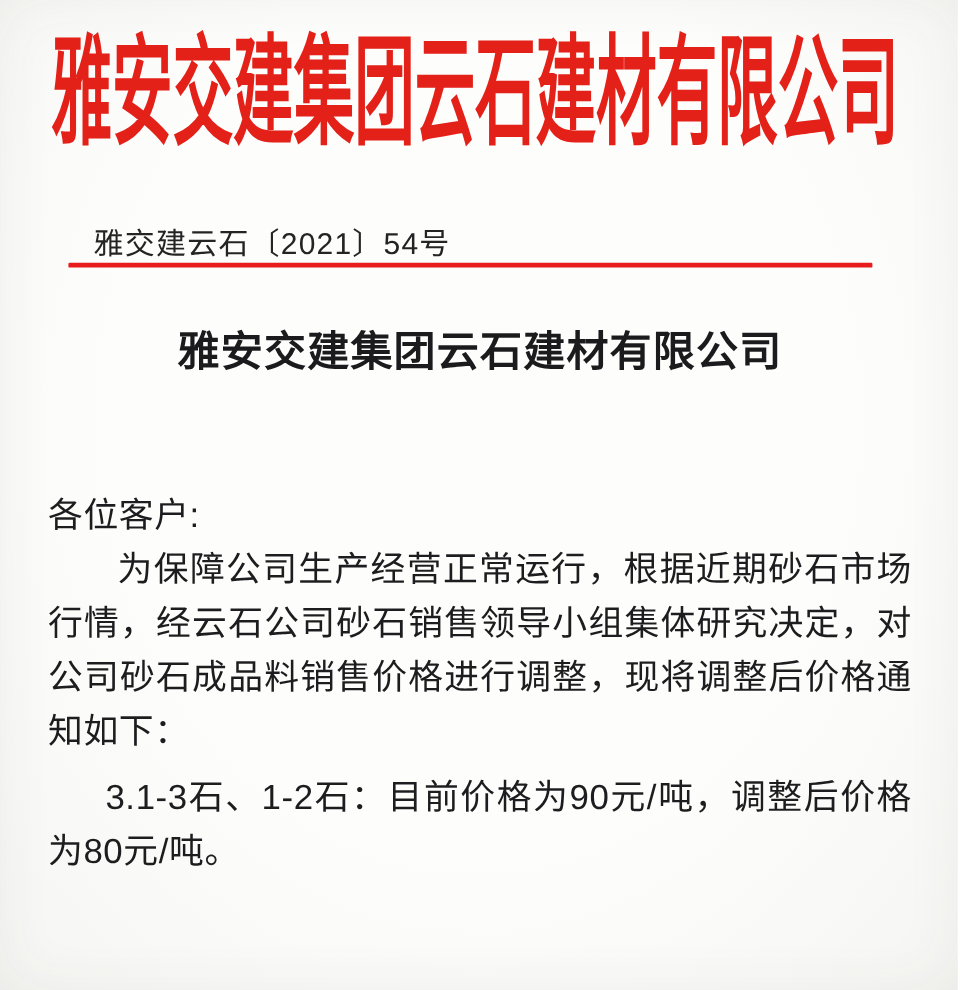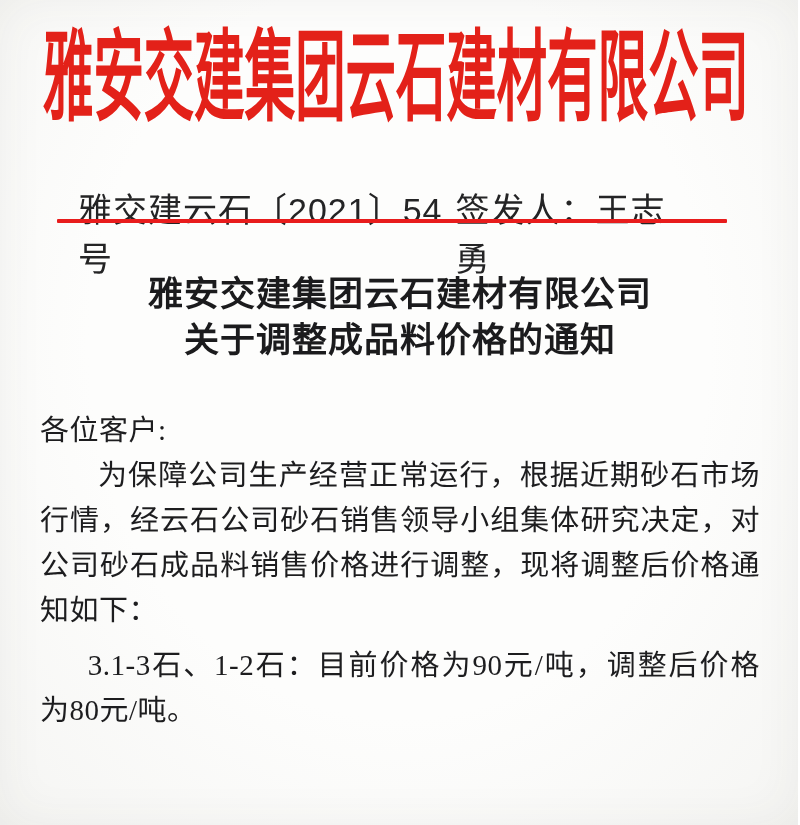--- a/index.html
+++ b/index.html
@@ -21,21 +21,21 @@
     height: 125px;
   }
   .meta-row {
     position: absolute;
     top: 183px;
     left: 57px;
     width: 670px;
     display: flex;
     justify-content: space-between;
     align-items: baseline;
-    font-size: 34px;
+    font-size: 25px;
     letter-spacing: 1px;
     color: #242425;
   }
   .doc-number { padding-left: 21px; }
   .issuer { padding-right: 40px; }
   .red-rule {
     position: absolute;
     top: 219px;
     left: 57px;
     width: 670px;
@@ -57,21 +57,21 @@
   }
   .content {
     position: absolute;
     top: 408px;
     left: 40px;
     width: 720px;
     font-size: 29px;
     line-height: 45px;
     color: #1d1d1f;
   }
-  .content p { margin: 0; font-family: Liberation Serif, serif; }
+  .content p { margin: 0; }
   .salutation { letter-spacing: 0.5px; }
   .body-paragraph {
     text-indent: 2em;
     text-align: justify;
     letter-spacing: 0.5px;
   }
   .price-list { margin-top: 10px; }
   .price-item {
     text-indent: 1.65em;
     text-align: justify;
@@ -82,28 +82,26 @@
 <body>
 
 <div class="page">
 
   <svg class="letterhead" viewBox="0 0 800 125" xmlns="http://www.w3.org/2000/svg" aria-hidden="false">
     <text x="396" y="104" font-size="100" font-weight="bold" text-anchor="middle" textLength="706" lengthAdjust="spacingAndGlyphs" font-family="Liberation Sans, DejaVu Sans, sans-serif" fill="#e32119">雅安交建集团云石建材有限公司</text>
   </svg>
 
   <div class="meta-row">
     <span class="doc-number">雅交建云石〔2021〕54号</span>
-    <span class="issuer">签发人：王志勇</span>
   </div>
 
   <div class="red-rule" style="background-color: rgb(232, 28, 28);"></div>
 
   <div class="notice-title">
     <div>雅安交建集团云石建材有限公司</div>
-    <div>关于调整成品料价格的通知</div>
   </div>
 
   <div class="content">
     <p class="salutation">各位客户:</p>
     <p class="body-paragraph">为保障公司生产经营正常运行，根据近期砂石市场行情，经云石公司砂石销售领导小组集体研究决定，对公司砂石成品料销售价格进行调整，现将调整后价格通知如下：</p>
     <div class="price-list">
       <p class="price-item">3.1-3石、1-2石：目前价格为90元/吨，调整后价格为80元/吨。</p>
 
     </div>
   </div>

